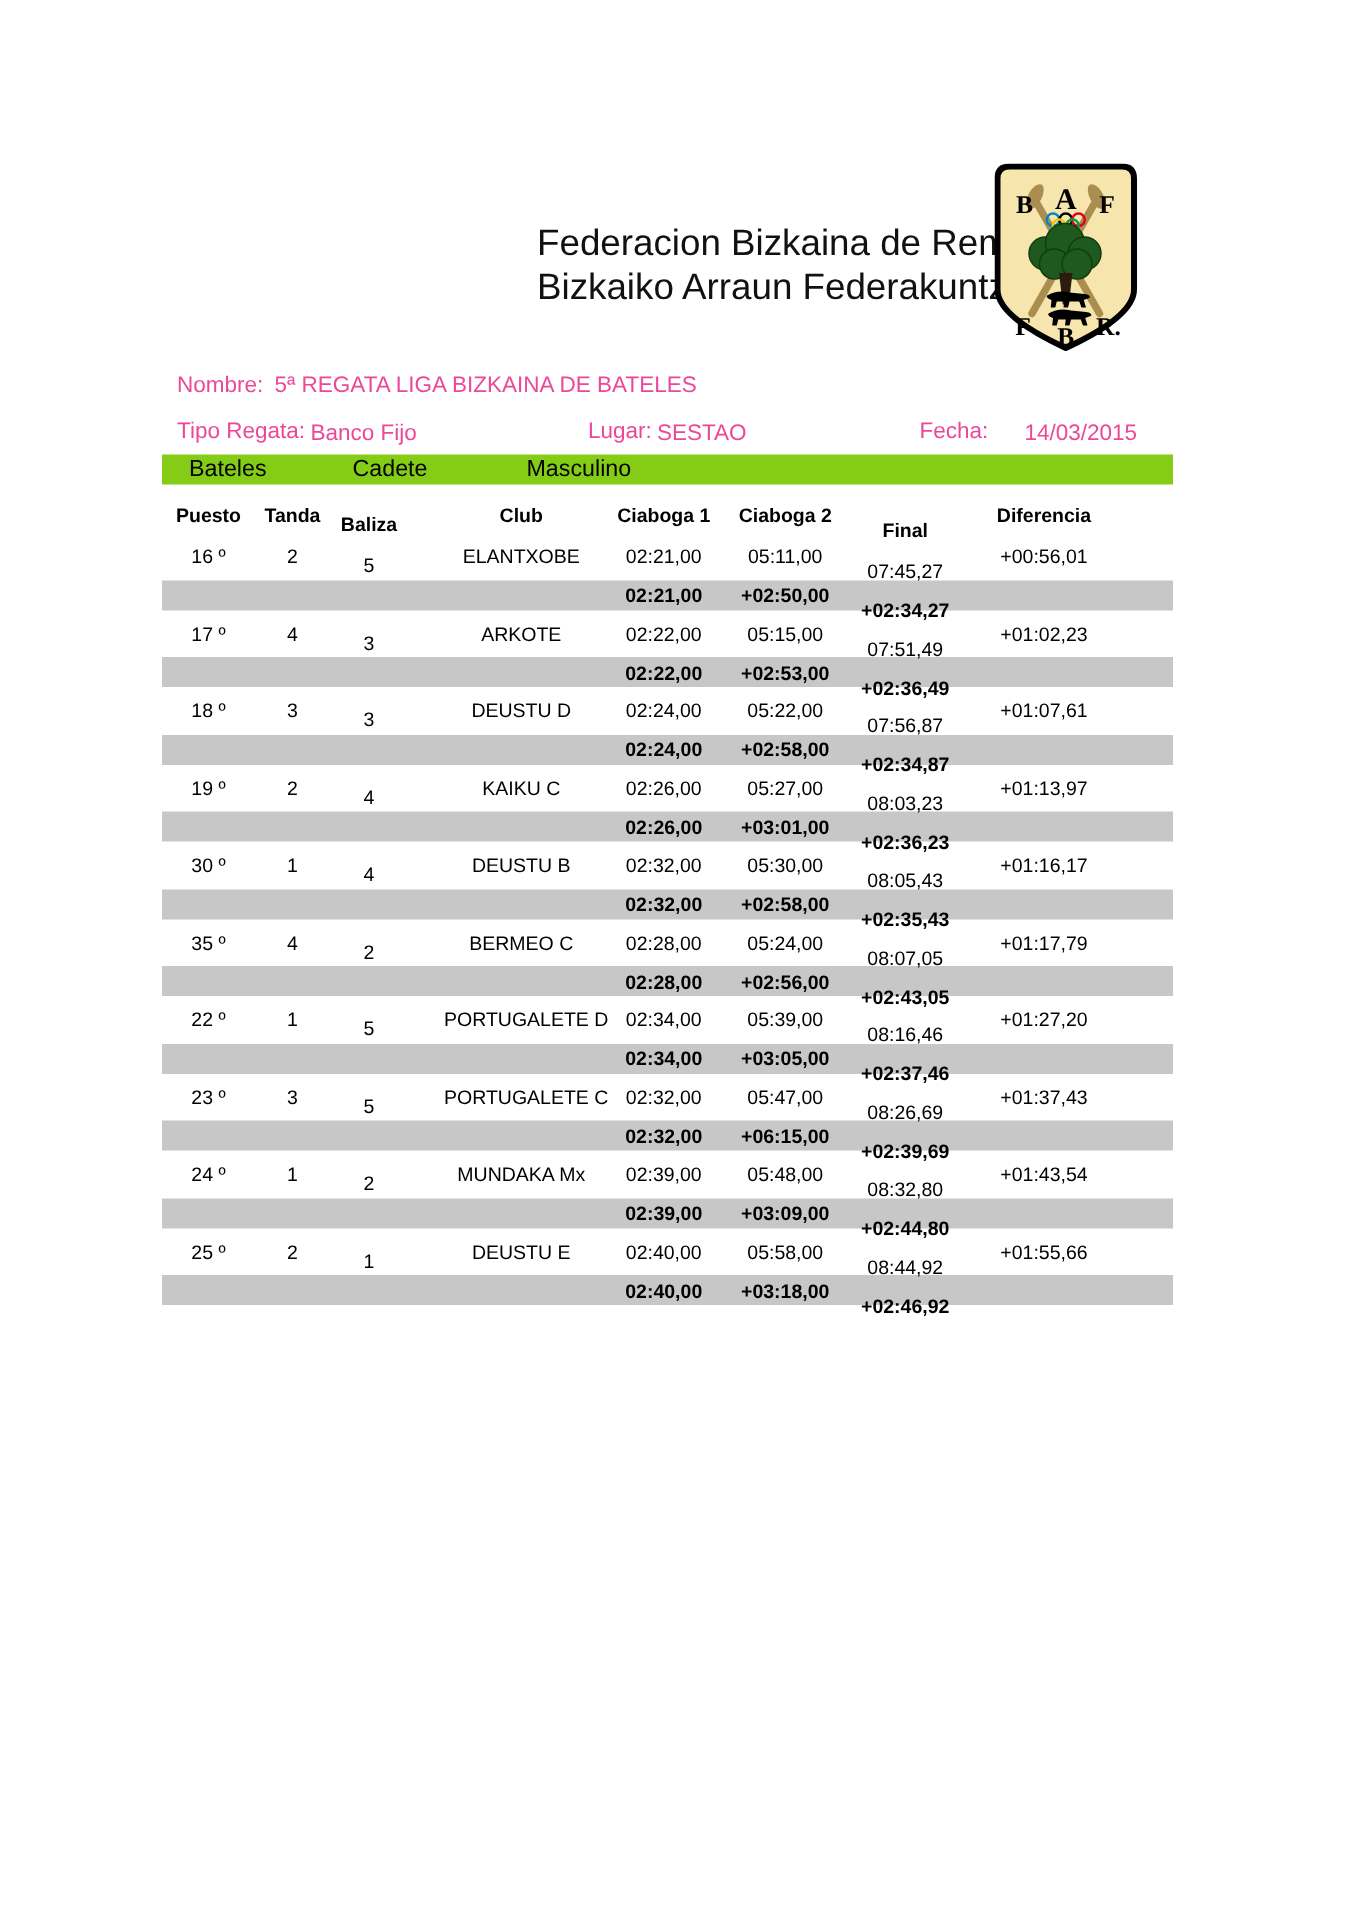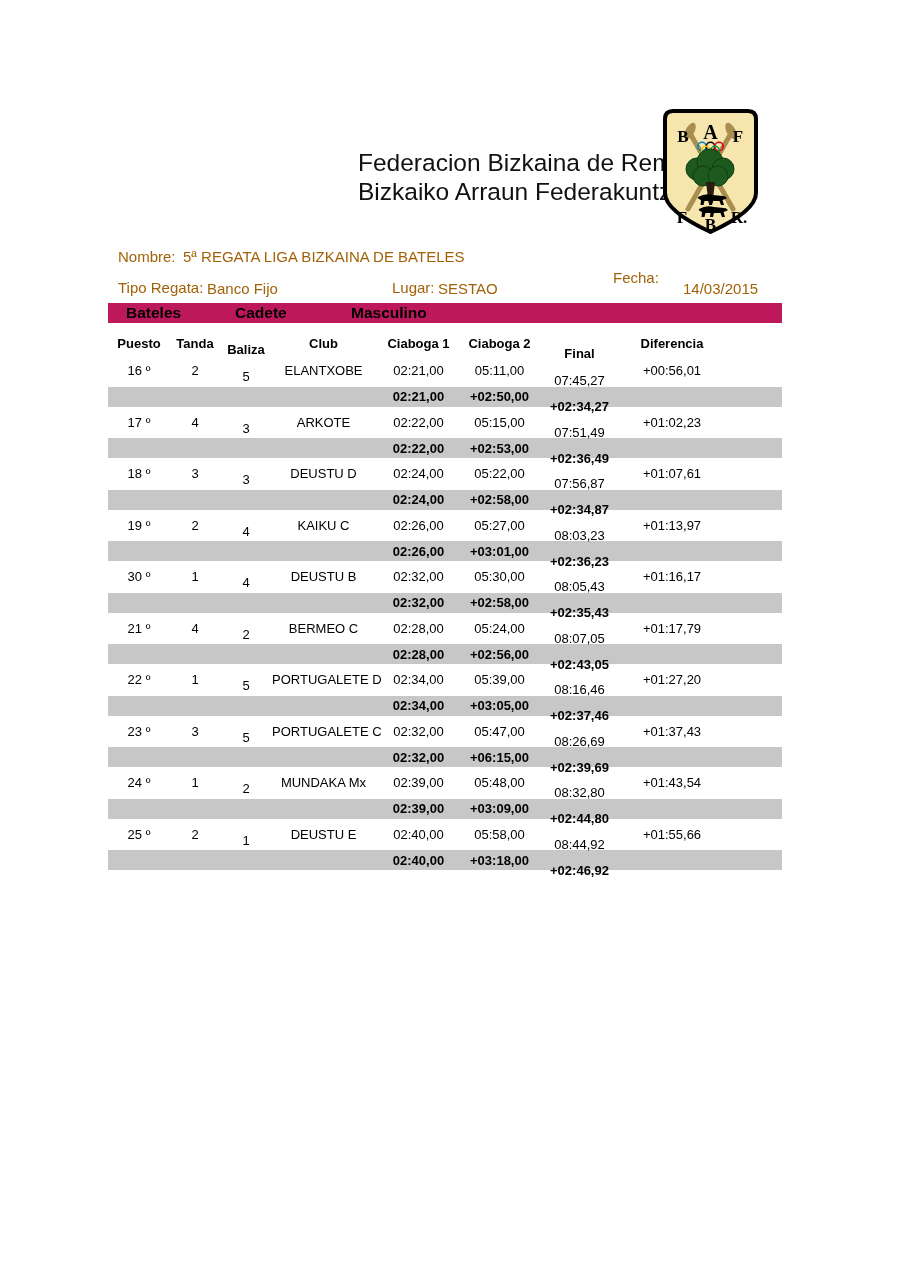--- a/index.html
+++ b/index.html
@@ -12,38 +12,38 @@
     overflow:hidden;
   }
   
   .title-block{
     position:absolute;left:358px;top:149px;width:307px;
     text-align:center;font-size:24.5px;line-height:28.5px;
     color:#111;white-space:nowrap;
   }
   .logo-svg{position:absolute;left:663px;top:109px;width:95px;height:125px;}
   
-  .meta{position:absolute;font-size:15px;color:#a16207;white-space:nowrap;}
+  .meta{position:absolute;font-size:15px;color:#ec4899;white-space:nowrap;}
   
   .cat-band{
     position:absolute;left:108px;top:303px;width:674px;height:20px;
-    background:#be185d;font-weight:bold;font-size:15.5px;
+    background:#84cc16;font-weight:normal;font-size:15.5px;
   }
   .cat-band span{position:absolute;top:1px;}
   
   .table{position:absolute;left:108px;top:332px;width:674px;font-size:13px;}
   .trow{display:flex;align-items:center;}
   .thead{height:23px;font-weight:bold;}
   .entry-main{height:31.5px;}
   .entry-band{height:20px;background:#C7C7C7;font-weight:bold;}
   .cell{flex:0 0 auto;text-align:center;white-space:nowrap;overflow:visible;}
   .col-puesto{width:62px;}
   .col-tanda{width:50px;}
   .col-baliza{width:52px;margin-top:12px;}
-  .col-club{width:103px;}
+  .col-club{width:103px;margin-left:24px;}
   .col-c1{width:87px;}
   .col-c2{width:75px;}
   .col-final{width:85px;margin-top:20px;}
   .col-dif{width:100px;}
   .col-pad{width:60px;}
 </style>
 </head>
 <body>
 
 <div class="page">
@@ -95,21 +95,21 @@
     </g>
   </svg>
 
   <span class="meta" style="left:118px;top:248px;">Nombre:</span>
   <span class="meta" style="left:183px;top:248px;">5ª REGATA LIGA BIZKAINA DE BATELES</span>
 
   <span class="meta" style="left:118px;top:279px;">Tipo Regata:</span>
   <span class="meta" style="left:207px;top:280px;">Banco Fijo</span>
   <span class="meta" style="left:392px;top:279px;">Lugar:</span>
   <span class="meta" style="left:438px;top:280px;">SESTAO</span>
-  <span class="meta" style="left:613px;top:269px;">Fecha:</span>
+  <span class="meta" style="left:613px;top:279px;">Fecha:</span>
   <span class="meta" style="left:683px;top:280px;">14/03/2015</span>
 
   <div class="cat-band">
     <span style="left:18px;">Bateles</span>
     <span style="left:127px;">Cadete</span>
     <span style="left:243px;">Masculino</span>
   </div>
 
   <div class="table">
     <div class="trow thead">
@@ -233,21 +233,21 @@
     <div class="cell col-baliza"></div>
     <div class="cell col-club"></div>
     <div class="cell col-c1">02:32,00</div>
     <div class="cell col-c2">+02:58,00</div>
     <div class="cell col-final">+02:35,43</div>
     <div class="cell col-dif"></div>
     <div class="cell col-pad"></div>
   </div>
 
   <div class="trow entry-main">
-    <div class="cell col-puesto">21 º</div>
+    <div class="cell col-puesto">35 º</div>
     <div class="cell col-tanda">4</div>
     <div class="cell col-baliza">2</div>
     <div class="cell col-club">BERMEO C</div>
     <div class="cell col-c1">02:28,00</div>
     <div class="cell col-c2">05:24,00</div>
     <div class="cell col-final">08:07,05</div>
     <div class="cell col-dif">+01:17,79</div>
     <div class="cell col-pad"></div>
   </div>
   <div class="trow entry-band">

